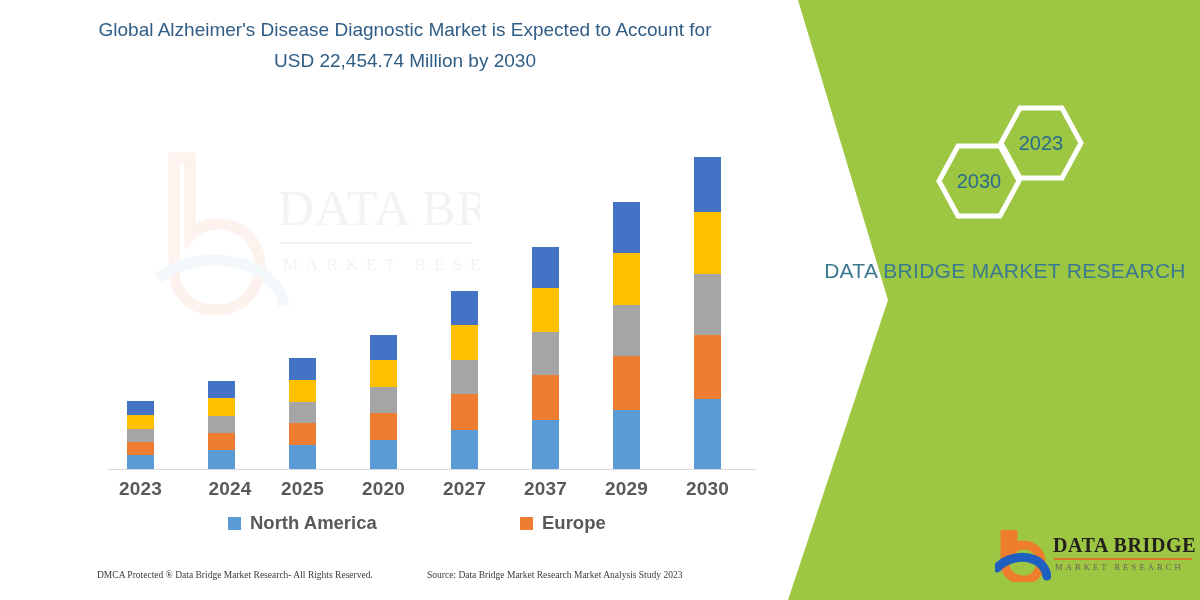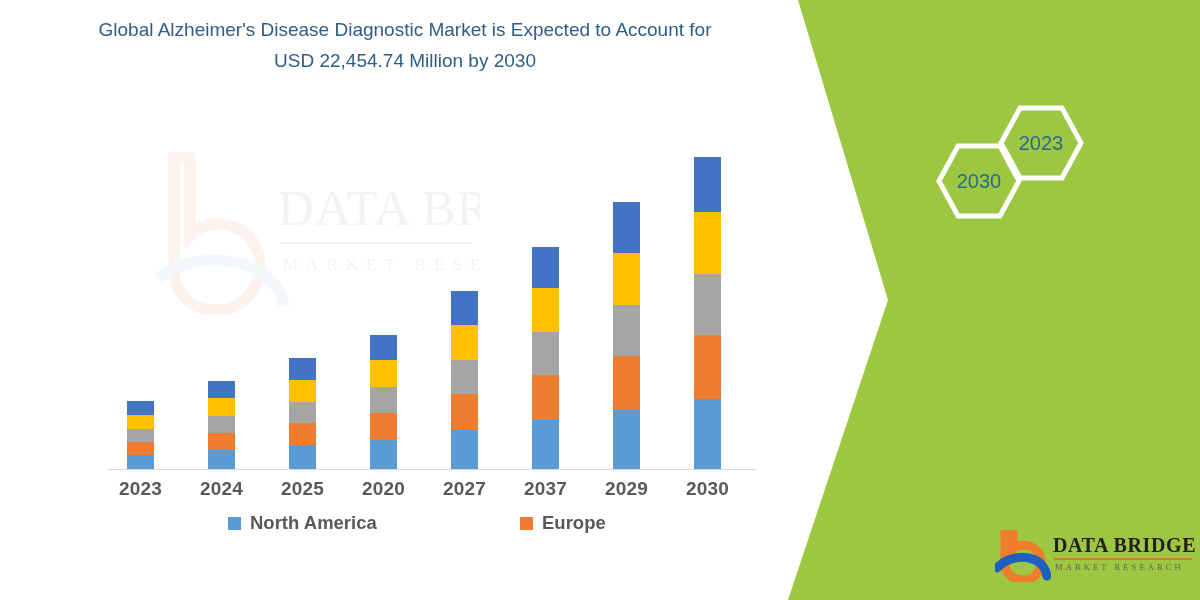--- a/index.html
+++ b/index.html
@@ -171,40 +171,44 @@
           <div class="seg" style="height: 62px; background: rgb(255, 192, 0);"></div>
           <div class="seg" style="height: 61px; background: rgb(165, 165, 165);"></div>
           <div class="seg" style="height: 64px; background: rgb(237, 125, 49);"></div>
           <div class="seg" style="height: 70px; background: rgb(91, 155, 213);"></div>
         </div>
       </div>
   </div>
 
   <div class="xlabels" id="xlabels-host">
       <div class="xlabel" style="left: 10.5px;">2023</div>
-      <div class="xlabel" style="left: 91.5px;">2024</div>
+      <div class="xlabel" style="left: 91.5px; text-align: right;">2024</div>
       <div class="xlabel" style="left: 172.5px;">2025</div>
       <div class="xlabel" style="left: 253.5px;">2020</div>
       <div class="xlabel" style="left: 334.5px;">2027</div>
       <div class="xlabel" style="left: 415.5px;">2037</div>
       <div class="xlabel" style="left: 496.5px;">2029</div>
       <div class="xlabel" style="left: 577.5px;">2030</div>
     </div>
 
   <div class="legend" id="legend-host">
       <div class="legend-item" style="left: 128px;">
         <span class="legend-swatch" style="background: rgb(91, 155, 213);"></span>
         <span class="legend-label">North America</span>
       </div>
       <div class="legend-item" style="left: 420px;">
         <span class="legend-swatch" style="background: rgb(237, 125, 49);"></span>
         <span class="legend-label">Europe</span>
       </div>
     </div>
 
+  <div class="footer">
+    <div class="footer-left">DMCA Protected ® Data Bridge Market Research- All Rights Reserved.</div>
+    <div class="footer-right">Source: Data Bridge Market Research  Market Analysis Study 2023</div>
+  </div>
 
   <div class="green-panel">
     <svg width="440" height="600" viewBox="0 0 440 600">
       <path d="M38 0 L440 0 L440 600 L28 600 L128 300 Z" fill="#9dc643"></path>
     </svg>
 
     <div class="green-content">
 
       <div class="hex-wrap">
         <div class="hex hex-2030">
@@ -214,20 +218,21 @@
           <div class="hex-label">2030</div>
         </div>
         <div class="hex hex-2023">
           <svg width="86" height="76" viewBox="0 0 86 76">
             <polygon points="22,3 64,3 83,38 64,73 22,73 3,38" fill="none" stroke="#ffffff" stroke-width="5"></polygon>
           </svg>
           <div class="hex-label">2023</div>
         </div>
       </div>
 
+      <div class="gp-brand">DATA BRIDGE MARKET RESEARCH</div>
 
       <div class="gp-logo">
         <div class="gp-logo-mark">
           <svg width="56" height="52" viewBox="0 0 56 52">
             <path d="M10 2 L10 33 C10 44 19 50 28 50 C39 50 46 42 46 32 C46 22 38 15 29 15 C24 15 20 17 18 20 L18 2 Z" fill="none" stroke="#ef7d2e" stroke-width="9" stroke-linecap="round"></path>
             <path d="M2 38 C10 29 26 24 40 30 C47 33 51 40 52 46" fill="none" stroke="#1f5fbf" stroke-width="9" stroke-linecap="round"></path>
           </svg>
         </div>
         <div class="gp-logo-text">
           <div class="gp-logo-main">DATA BRIDGE</div>

